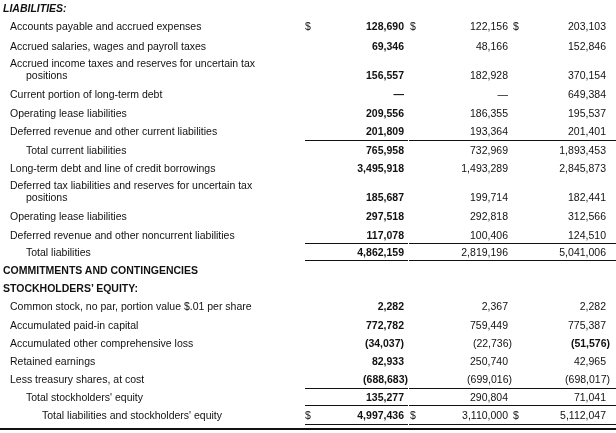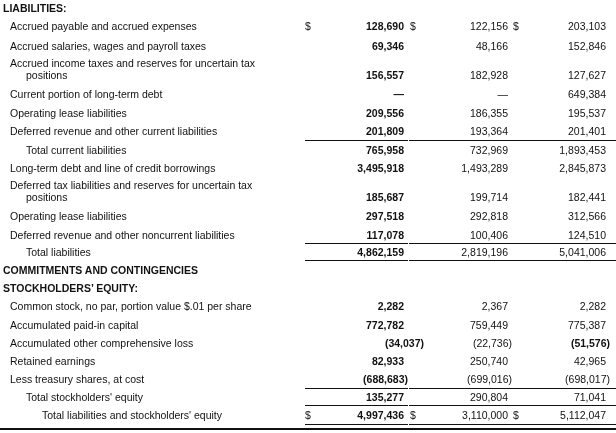--- a/index.html
+++ b/index.html
@@ -31,24 +31,24 @@
     .d3 { left: 513px; }
     .line { position: absolute; height: 1px; background: #111111; }
     .lc1 { left: 305px; width: 103px; }
     .lc2 { left: 409px; width: 103px; }
     .lc3 { left: 512px; width: 104px; }
     .lfull { left: 0; width: 616px; }
   </style>
 </head>
 <body>
 
-<div class="lbl hdr" style="top:2px;">LIABILITIES:</div>
+<div class="lbl hdr" style="top:2px;font-style:italic;">LIABILITIES:</div>
 
 <div class="row" style="top:20px;">
-  <span class="lbl i1">Accrued payable and accrued expenses</span>
+  <span class="lbl i1">Accounts payable and accrued expenses</span>
   <span class="dollar d1">$</span>
   <span class="num c1">128,690</span>
   <span class="dollar d2">$</span>
   <span class="num c2">122,156</span>
   <span class="dollar d3">$</span>
   <span class="num c3">203,103</span>
 </div>
 
 <div class="row" style="top:40px;">
   <span class="lbl i1">Accrued salaries, wages and payroll taxes</span>
@@ -57,21 +57,21 @@
   <span class="num c3">152,846</span>
 </div>
 
 <div class="row" style="top:57px;">
   <span class="lbl i1">Accrued income taxes and reserves for uncertain tax</span>
 </div>
 <div class="row" style="top:69px;">
   <span class="lbl i2">positions</span>
   <span class="num c1">156,557</span>
   <span class="num c2">182,928</span>
-  <span class="num c3">127,627</span>
+  <span class="num c3">370,154</span>
 </div>
 
 <div class="row" style="top:88px;">
   <span class="lbl i1">Current portion of long-term debt</span>
   <span class="num c1">—</span>
   <span class="num c2">—</span>
   <span class="num c3">649,384</span>
 </div>
 
 <div class="row" style="top:107px;">
@@ -158,21 +158,21 @@
 
 <div class="row" style="top:319px;">
   <span class="lbl i1">Accumulated paid-in capital</span>
   <span class="num c1">772,782</span>
   <span class="num c2">759,449</span>
   <span class="num c3">775,387</span>
 </div>
 
 <div class="row" style="top:337px;">
   <span class="lbl i1">Accumulated other comprehensive loss</span>
-  <span class="num c1" style="right:192px;">(34,037)</span>
+  <span class="num c1" style="right:212px;">(34,037)</span>
   <span class="num c2" style="right:104px;">(22,736)</span>
   <span class="num c3" style="right:6px;font-weight:bold;">(51,576)</span>
 </div>
 
 <div class="row" style="top:355px;">
   <span class="lbl i1">Retained earnings</span>
   <span class="num c1">82,933</span>
   <span class="num c2">250,740</span>
   <span class="num c3">42,965</span>
 </div>

